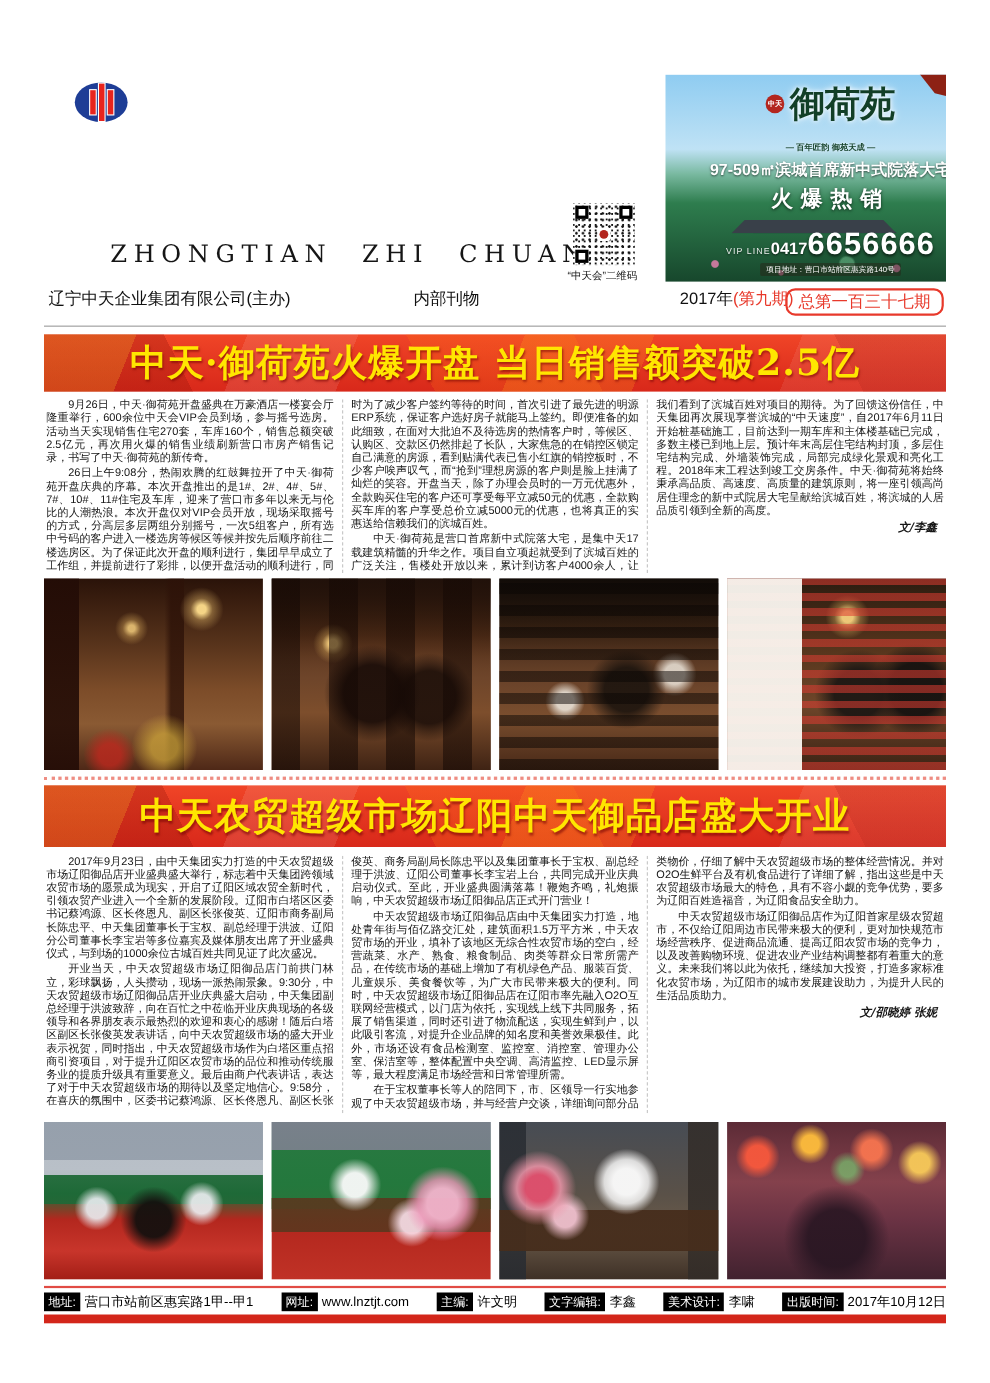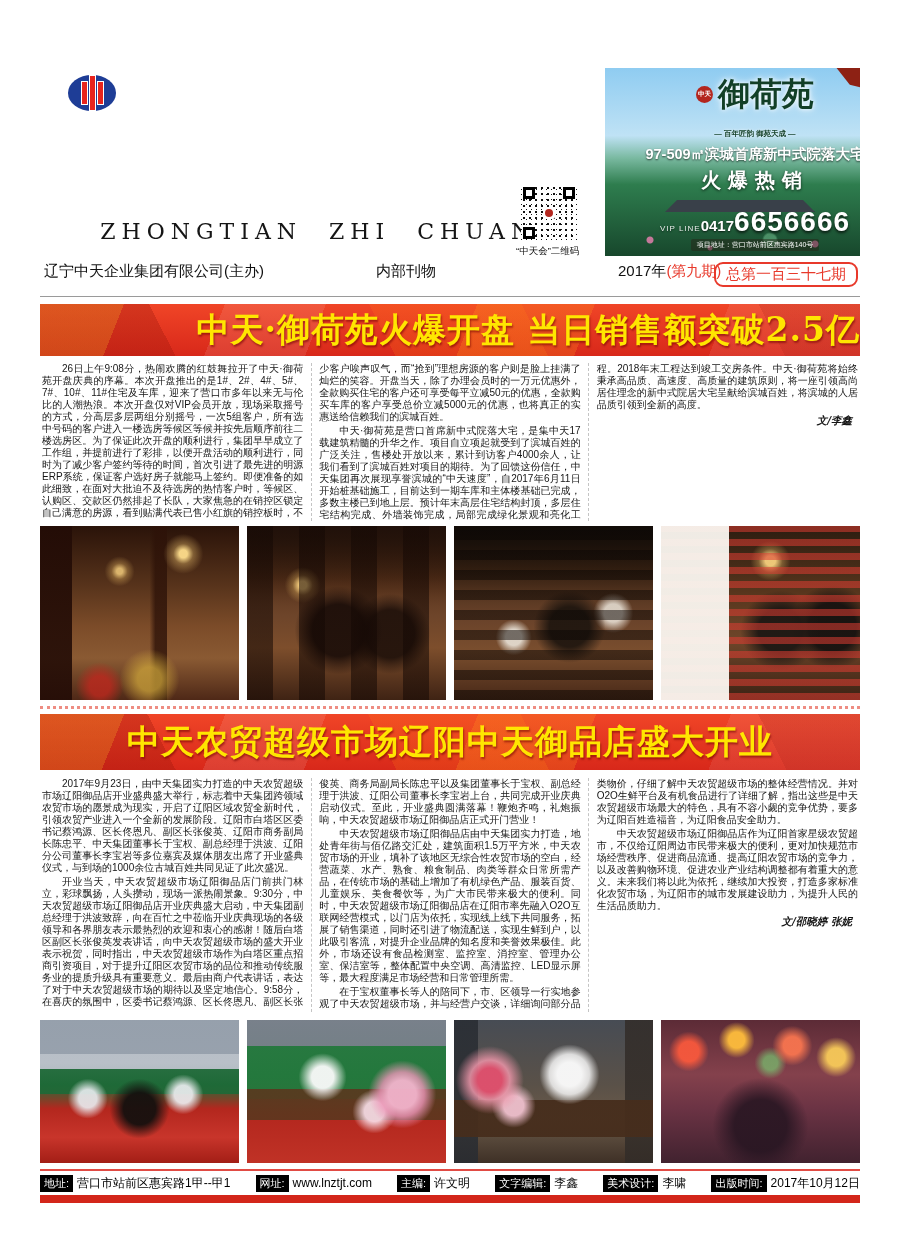--- a/index.html
+++ b/index.html
@@ -80,21 +80,21 @@
   .ib-issue{position:absolute;left:578px;white-space:nowrap;}
   .ib-issue .red{color:#e8392b;}
   .ib-total{position:absolute;right:2px;color:#e8392b;border:2px solid #e8392b;border-radius:9px;padding:1px 10px;font-size:15px;}
 
   
   .banner{position:absolute;left:40px;width:820px;display:flex;align-items:center;justify-content:center;overflow:hidden;
     background:
       linear-gradient(112deg, rgba(255,200,40,.22) 0 10%, transparent 10% 22%, rgba(255,255,255,.10) 22% 34%, transparent 34% 52%, rgba(255,150,30,.25) 52% 66%, transparent 66% 82%, rgba(255,255,255,.08) 82%),
       linear-gradient(63deg, rgba(150,20,10,.30) 0 16%, transparent 16% 42%, rgba(255,120,20,.22) 42% 60%, transparent 60% 88%, rgba(170,20,10,.25) 88%),
       linear-gradient(180deg,#f04527,#d8281a);}
-  .banner1{top:304px;height:52px;justify-content:flex-end;}
+  .banner1{top:304px;height:52px;}
   .banner2{top:714px;height:56px;}
   .banner .headline{font-family:"DejaVu Serif","Liberation Serif",serif;font-weight:900;font-size:33px;
     color:#ffe600;letter-spacing:1px;text-shadow:1px 2px 2px rgba(110,0,0,.55);white-space:nowrap;}
 
   
   .article{position:absolute;left:42px;width:816px;overflow:hidden;
     column-count:3;column-gap:16px;column-fill:auto;column-rule:1px dashed #c4c4c4;
     font-size:10px;line-height:1.2;color:#151515;text-align:justify;}
   .article p{margin:0 0 2px;text-indent:2em;}
   .article .byline{text-align:right;text-indent:0;font-family:"DejaVu Serif","Liberation Serif",serif;
@@ -231,20 +231,21 @@
     <span class="ib-type">内部刊物</span>
     <span class="ib-issue"><span>2017年</span><span class="red">(第九期)</span></span>
     <span class="ib-total">总第一百三十七期</span>
   </div>
 
   <div class="banner banner1">
     <span class="headline">中天·御荷苑火爆开盘 当日销售额突破2.5亿</span>
   </div>
 
   <div class="article article1">
+    <p>9月26日，中天·御荷苑开盘盛典在万豪酒店一楼宴会厅隆重举行，600余位中天会VIP会员到场，参与摇号选房。活动当天实现销售住宅270套，车库160个，销售总额突破2.5亿元，再次用火爆的销售业绩刷新营口市房产销售记录，书写了中天·御荷苑的新传奇。</p>
     <p>26日上午9:08分，热闹欢腾的红鼓舞拉开了中天·御荷苑开盘庆典的序幕。本次开盘推出的是1#、2#、4#、5#、7#、10#、11#住宅及车库，迎来了营口市多年以来无与伦比的人潮热浪。本次开盘仅对VIP会员开放，现场采取摇号的方式，分高层多层两组分别摇号，一次5组客户，所有选中号码的客户进入一楼选房等候区等候并按先后顺序前往二楼选房区。为了保证此次开盘的顺利进行，集团早早成立了工作组，并提前进行了彩排，以便开盘活动的顺利进行，同时为了减少客户签约等待的时间，首次引进了最先进的明源ERP系统，保证客户选好房子就能马上签约。即便准备的如此细致，在面对大批迫不及待选房的热情客户时，等候区、认购区、交款区仍然排起了长队，大家焦急的在销控区锁定自己满意的房源，看到贴满代表已售小红旗的销控板时，不少客户唉声叹气，而“抢到”理想房源的客户则是脸上挂满了灿烂的笑容。开盘当天，除了办理会员时的一万元优惠外，全款购买住宅的客户还可享受每平立减50元的优惠，全款购买车库的客户享受总价立减5000元的优惠，也将真正的实惠送给信赖我们的滨城百姓。</p>
     <p>中天·御荷苑是营口首席新中式院落大宅，是集中天17载建筑精髓的升华之作。项目自立项起就受到了滨城百姓的广泛关注，售楼处开放以来，累计到访客户4000余人，让我们看到了滨城百姓对项目的期待。为了回馈这份信任，中天集团再次展现享誉滨城的“中天速度”，自2017年6月11日开始桩基础施工，目前达到一期车库和主体楼基础已完成，多数主楼已到地上层。预计年末高层住宅结构封顶，多层住宅结构完成、外墙装饰完成，局部完成绿化景观和亮化工程。2018年末工程达到竣工交房条件。中天·御荷苑将始终秉承高品质、高速度、高质量的建筑原则，将一座引领高尚居住理念的新中式院居大宅呈献给滨城百姓，将滨城的人居品质引领到全新的高度。</p>
     <p class="byline">文/李鑫</p>
   </div>
 
   <div class="photo-row photo-row1">
     <div class="photo ph-a1"></div>
     <div class="photo ph-a2"></div>
     <div class="photo ph-a3"></div>
     <div class="photo ph-a4"></div>

